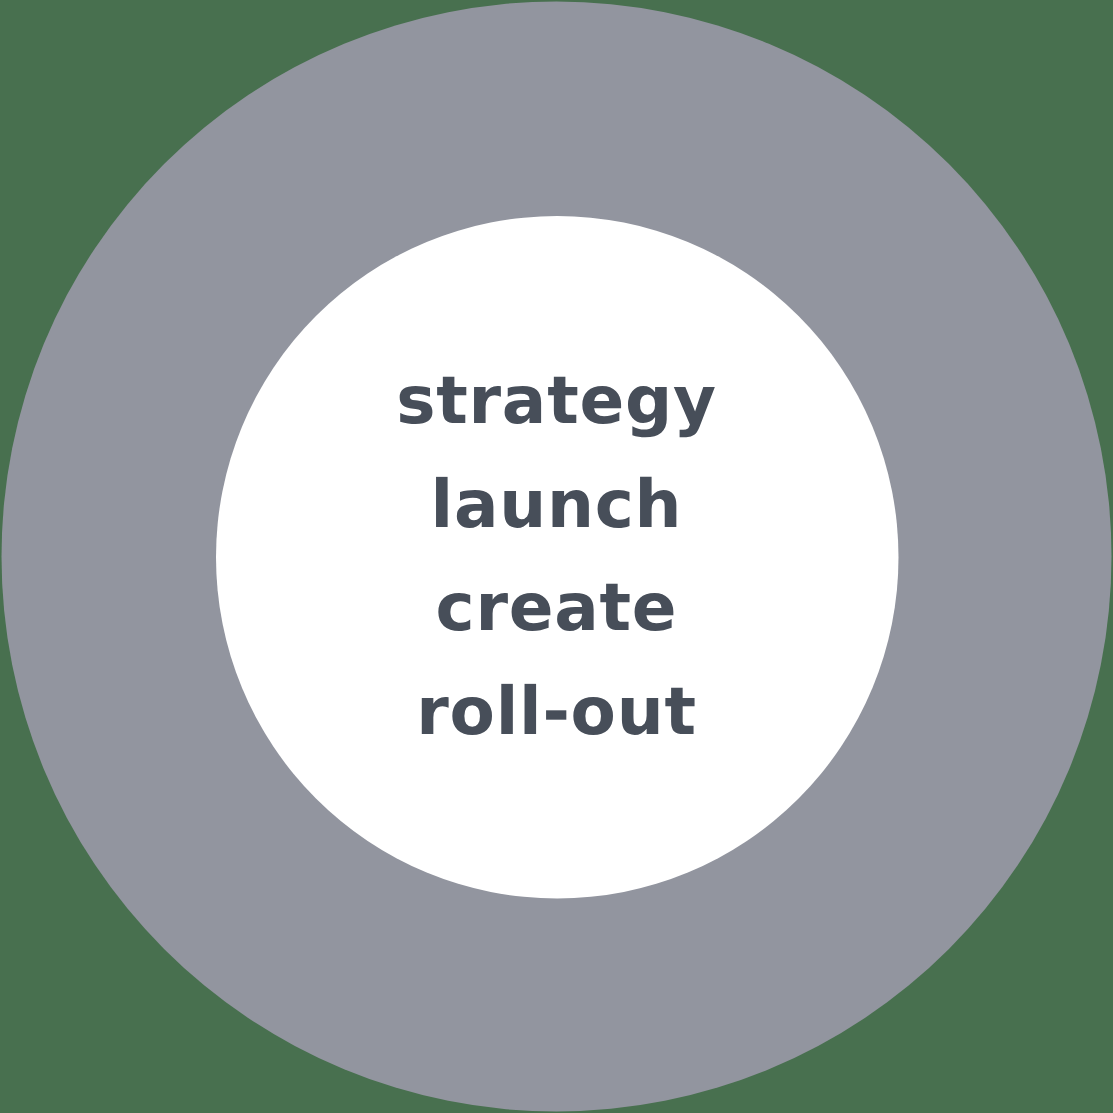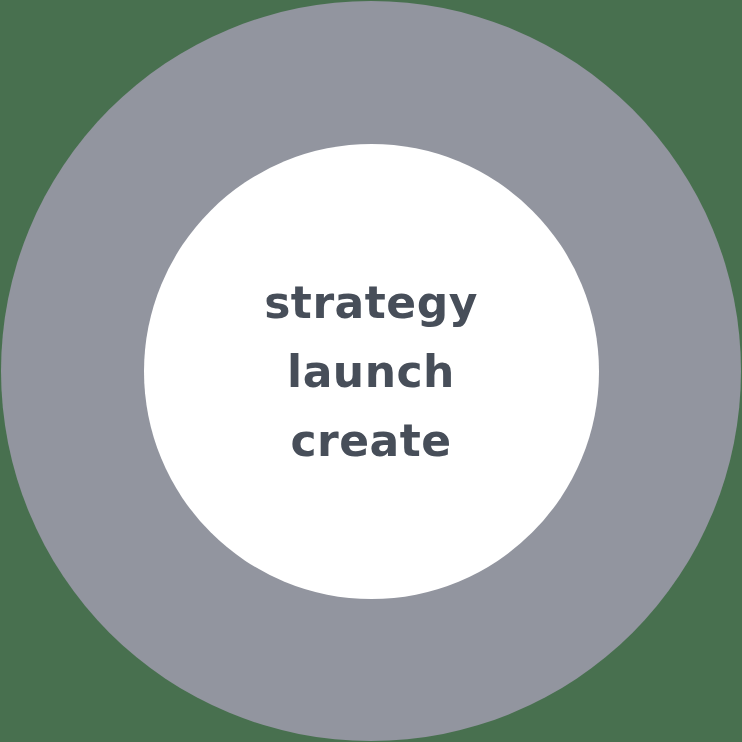--- a/index.html
+++ b/index.html
@@ -55,15 +55,16 @@
 </style>
 </head>
 <body>
 
 <div class="stage">
   <div class="outer-ring">
     <div class="inner-circle">
       <div class="phase-label">strategy</div>
       <div class="phase-label">launch</div>
       <div class="phase-label">create</div>
+      <div class="phase-label">roll-out</div>
     </div>
   </div>
 </div>
 
 </body></html>

